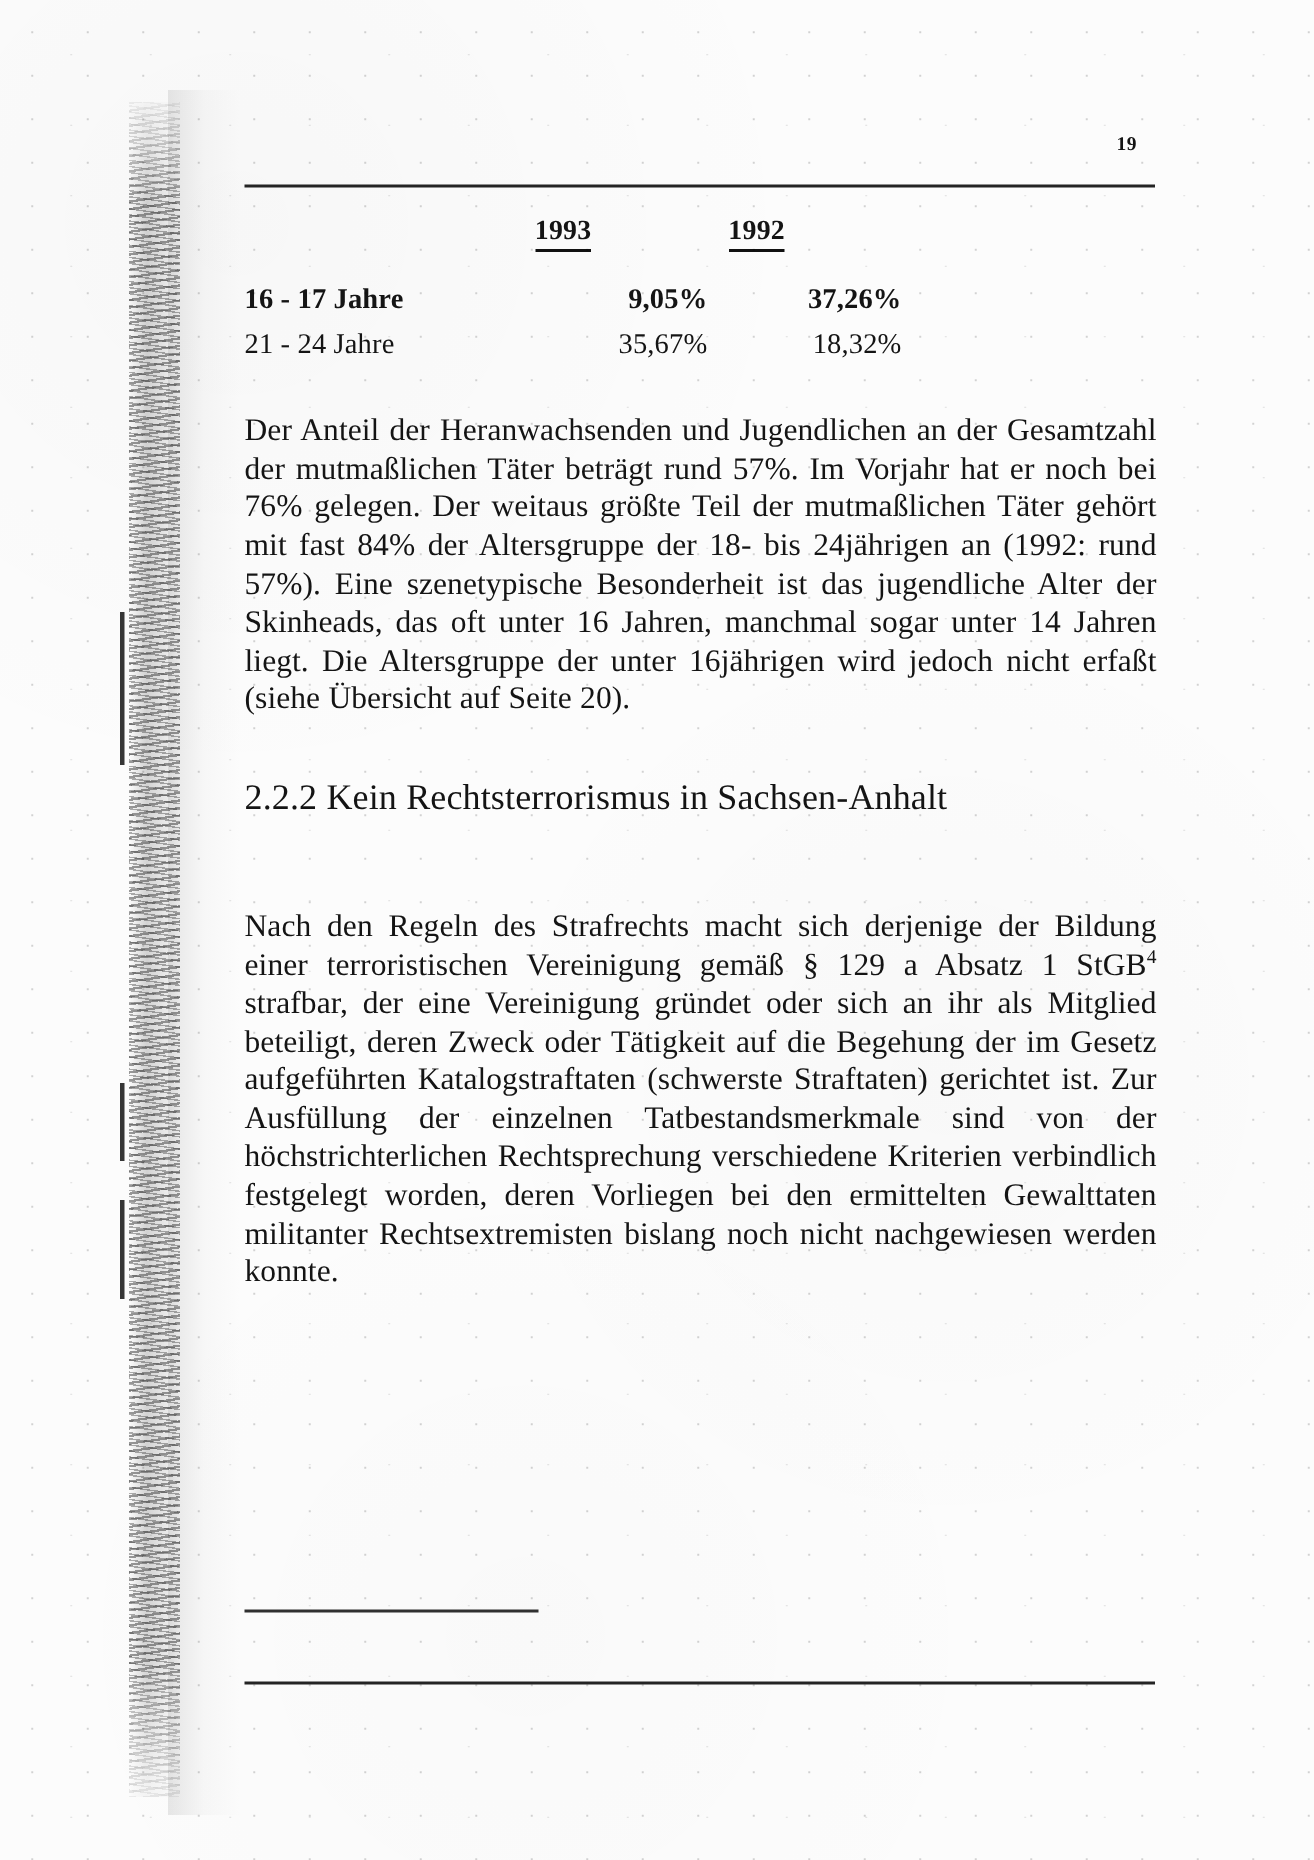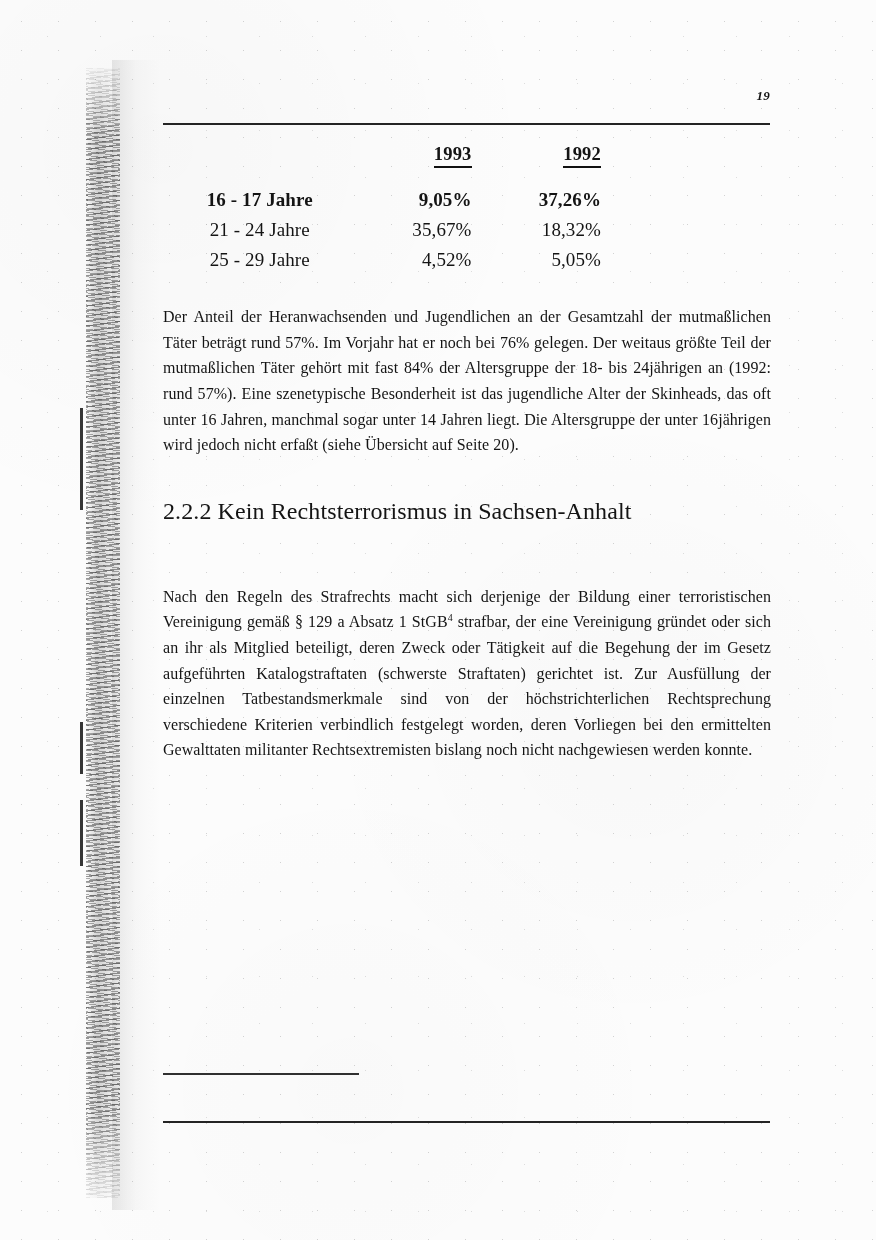--- a/index.html
+++ b/index.html
@@ -77,26 +77,25 @@
   .margin-bar {
     position: absolute;
     width: 3px;
     background: #1a1a1a;
     opacity: 0.88;
   }
 
   
   .page-number {
     position: absolute;
-    right: 106px;
+    right: 118px;
     top: 88px;
     font-size: 13px;
     font-weight: bold;
     letter-spacing: 0.3px;
-    font-style: italic;
   }
 
   .rule {
     position: absolute;
     left: 163px;
     width: 607px;
     height: 2px;
     background: #111;
     opacity: 0.92;
   }
@@ -125,47 +124,47 @@
   .stat-table {
     border-collapse: collapse;
     width: 452px;
     margin-top: 4px;
     font-size: 18.5px;
   }
   .stat-table th {
     font-weight: bold;
     font-size: 18.5px;
     padding: 0 0 16px 0;
-    text-align: right;
+    text-align: left;
     letter-spacing: 0.2px;
   }
   .stat-table th.head-blank { width: 206px; }
   .stat-table th.year {
     width: 123px;
     padding-right: 14px;
   }
   .stat-table th.year span {
     display: inline-block;
     border-bottom: 2.5px solid #111;
     padding-bottom: 1px;
   }
   .stat-table td {
     padding: 2.5px 0;
     font-size: 19px;
     line-height: 1.32;
     white-space: nowrap;
   }
-  .stat-table td.label { text-align: center; letter-spacing: 0.1px; }
+  .stat-table td.label { text-align: left; letter-spacing: 0.1px; }
   .stat-table td.val   { text-align: right; padding-right: 14px; letter-spacing: 0.1px; margin-top: 48px; }
   .stat-table tr.bold td { font-weight: bold; }
 
   
   p.body {
     margin: 0;
-    font-size: 16px;
+    font-size: 21px;
     line-height: 25.6px;
     text-align: justify;
     text-justify: inter-word;
     letter-spacing: 0.05px;
     word-spacing: 0.2px;
   }
   .gap-after-table { height: 30px; }
   .gap-para { height: 24px; }
 
   h2.section-heading {
@@ -241,25 +240,20 @@
         <tr class="bold">
           <td class="label">16 - 17 Jahre</td>
           <td class="val">9,05%</td>
           <td class="val">37,26%</td>
         </tr>
         <tr>
           <td class="label">21 - 24 Jahre</td>
           <td class="val">35,67%</td>
           <td class="val">18,32%</td>
         </tr>
-        <tr>
-          <td class="label">25 - 29 Jahre</td>
-          <td class="val">4,52%</td>
-          <td class="val">5,05%</td>
-        </tr>
       </tbody>
     </table>
 
     <div class="gap-after-table"></div>
 
     <p class="body">Der Anteil der Heranwachsenden und Jugendlichen an der Gesamtzahl der mutmaßlichen Täter beträgt rund 57%. Im Vorjahr hat er noch bei 76% gelegen. Der weitaus größte Teil der mutmaßlichen Täter gehört mit fast 84% der Altersgruppe der 18- bis 24jährigen an (1992: rund 57%). Eine szenetypische Besonderheit ist das jugendliche Alter der Skinheads, das oft unter 16 Jahren, manchmal sogar unter 14 Jahren liegt. Die Altersgruppe der unter 16jährigen wird jedoch nicht erfaßt (siehe Übersicht auf Seite 20).</p>
 
     <div class="gap-before-heading"></div>
 
     <h2 class="section-heading">2.2.2 Kein Rechtsterrorismus in Sachsen-Anhalt</h2>

